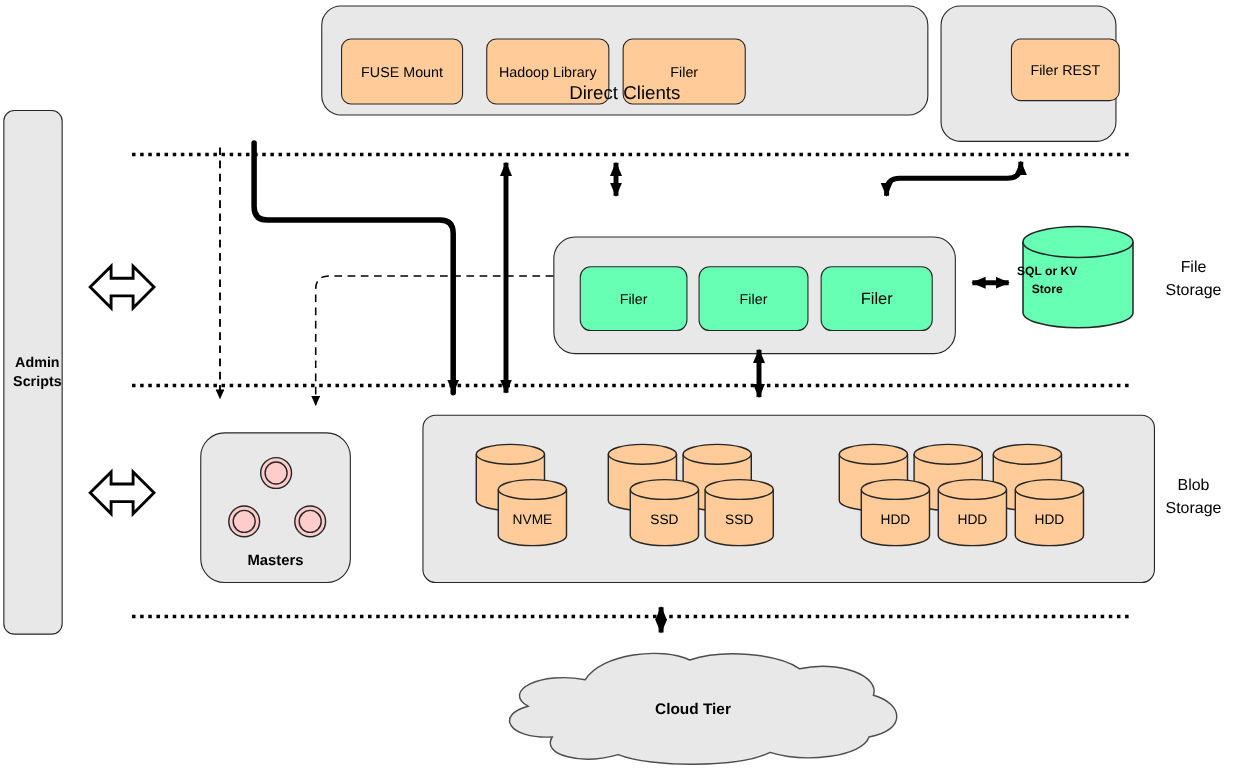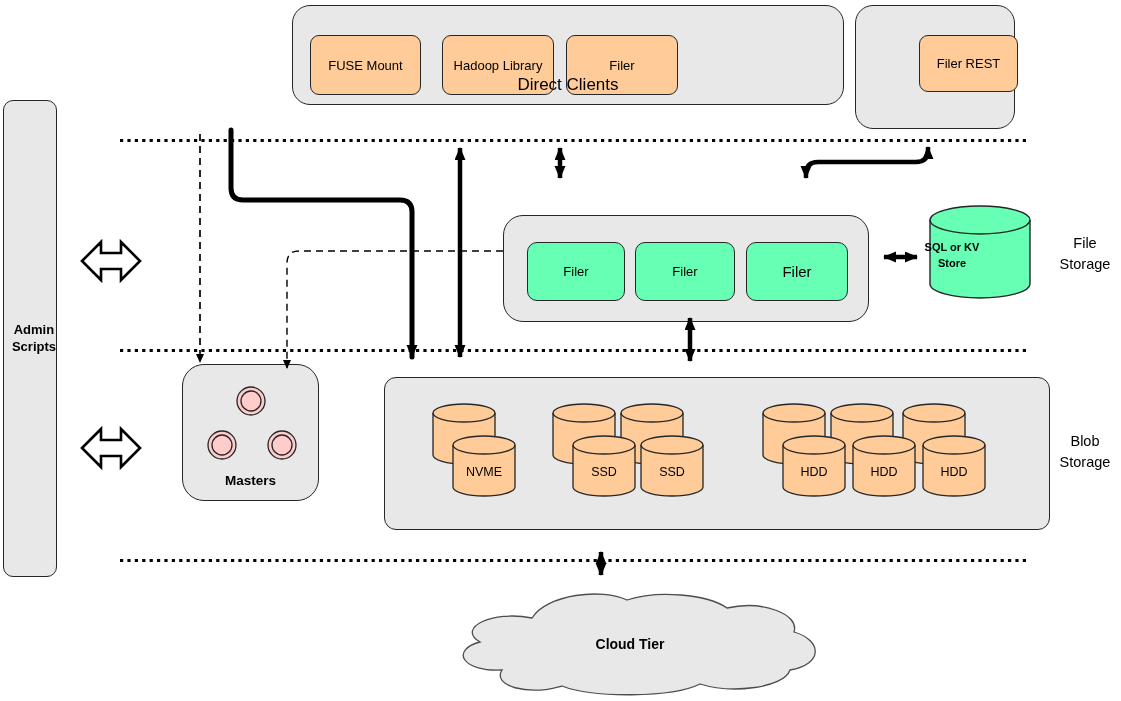--- a/index.html
+++ b/index.html
@@ -83,21 +83,21 @@
     <path d="M2,16 A50,14 0 0 0 102,16" fill="none" stroke="#262626" stroke-width="1.4"></path>
   </svg>
   <div class="vlabel bold" style="left:900px;top:216px;width:104px;height:80px;font-size:11px;line-height:1.45;">SQL or KV
 Store</div>
 
   <div class="vlabel section-label" style="left:1038px;top:232px;width:94px;height:44px;">File
 Storage</div>
   <div class="vlabel section-label" style="left:1038px;top:430px;width:94px;height:44px;">Blob
 Storage</div>
 
-  <div class="group" style="left:182px;top:364px;width:137px;height:137px;border-radius:22px;">
+  <div class="group" style="left:182px;top:393px;width:137px;height:137px;border-radius:22px;">
     <svg width="137" height="137" style="position:absolute;left:0;top:0;">
       <g>
         <circle cx="68" cy="36" r="14" fill="#ffcccc" stroke="#262626" stroke-width="1.3"></circle>
         <circle cx="68" cy="36" r="10" fill="#ffcccc" stroke="#262626" stroke-width="1.3"></circle>
       </g>
       <g>
         <circle cx="39" cy="80" r="14" fill="#ffcccc" stroke="#262626" stroke-width="1.3"></circle>
         <circle cx="39" cy="80" r="10" fill="#ffcccc" stroke="#262626" stroke-width="1.3"></circle>
       </g>
       <g>

